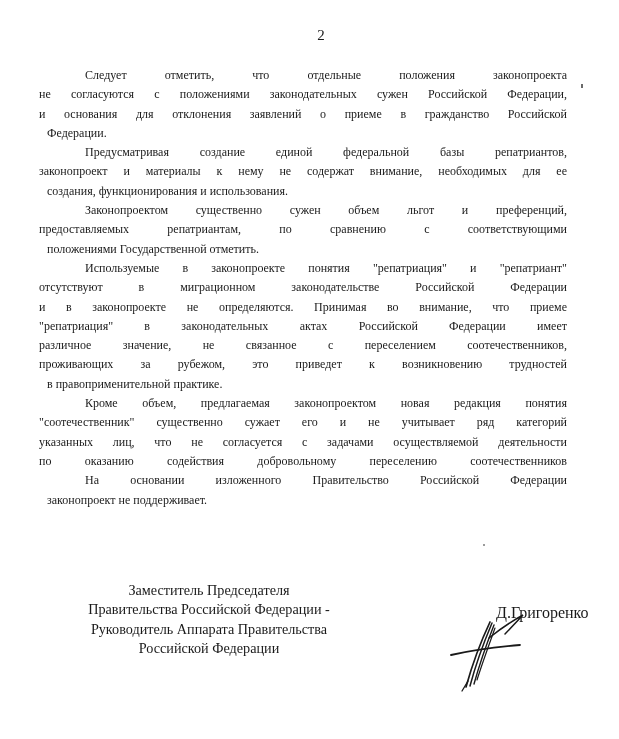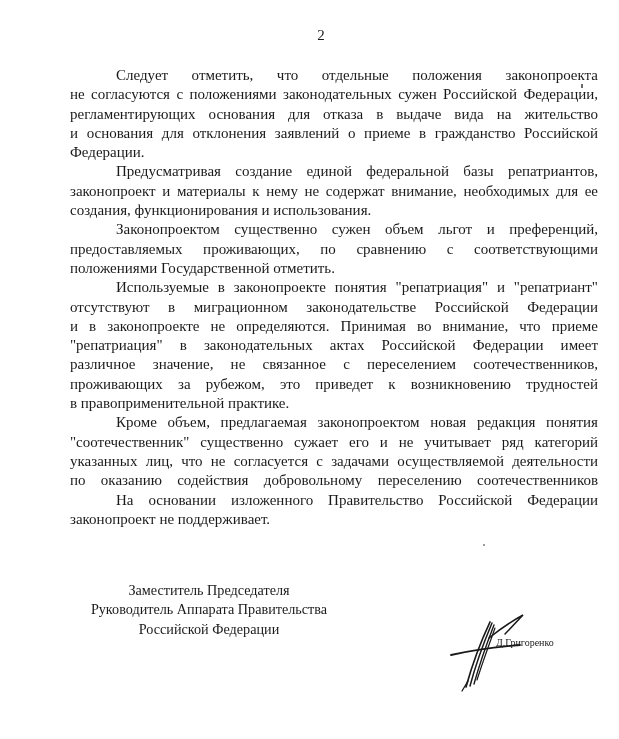--- a/index.html
+++ b/index.html
@@ -15,49 +15,49 @@
   .page-number {
     position: absolute;
     top: 27px;
     left: 57px;
     width: 528px;
     text-align: center;
     font-size: 15px;
   }
   .doc-body {
     position: absolute;
-    left: 70px;
+    left: 39px;
     top: 66px;
     width: 528px;
-    font-size: 15px;
+    font-size: 12px;
     line-height: 19.3px;
   }
   .line {
     text-align: justify;
     text-align-last: justify;
     height: 19.3px;
     overflow: hidden;
     white-space: normal;
   }
-  .line.last { text-align: left; text-align-last: left; }
+  .line.last { text-align: left; text-align-last: left; margin-left: 8px; }
   .line.indent { padding-left: 46px; }
   .sig-title {
     position: absolute;
     left: 57px;
     top: 581px;
     width: 304px;
     font-size: 14.2px;
     line-height: 19.3px;
     text-align: center;
   }
   .sig-name {
     position: absolute;
     left: 496px;
-    top: 637px;
-    font-size: 10px;
+    top: 604px;
+    font-size: 16px;
     white-space: nowrap;
   }
   .sig-scribble {
     position: absolute;
     left: 449px;
     top: 607px;
     width: 92px;
     height: 86px;
   }
   .artifact-1 {
@@ -78,30 +78,29 @@
 <body>
 
 <div class="page">
 
   <div class="page-number">2</div>
 
   <div class="doc-body">
 
     <div class="line indent">Следует отметить, что отдельные положения законопроекта</div>
     <div class="line">не согласуются с положениями законодательных сужен Российской Федерации,</div>
-    <div class="line">регламентирующих основания для отказа в выдаче вида на жительство</div>
     <div class="line">и основания для отклонения заявлений о приеме в гражданство Российской</div>
     <div class="line last">Федерации.</div>
 
     <div class="line indent">Предусматривая создание единой федеральной базы репатриантов,</div>
     <div class="line">законопроект и материалы к нему не содержат внимание, необходимых для ее</div>
     <div class="line last">создания, функционирования и использования.</div>
 
     <div class="line indent">Законопроектом существенно сужен объем льгот и преференций,</div>
-    <div class="line">предоставляемых проживающих, по сравнению с соответствующими</div>
+    <div class="line">предоставляемых репатриантам, по сравнению с соответствующими</div>
     <div class="line last">положениями Государственной отметить.</div>
 
     <div class="line indent">Используемые в законопроекте понятия "репатриация" и "репатриант"</div>
     <div class="line">отсутствуют в миграционном законодательстве Российской Федерации</div>
     <div class="line">и в законопроекте не определяются. Принимая во внимание, что приеме</div>
     <div class="line">"репатриация" в законодательных актах Российской Федерации имеет</div>
     <div class="line">различное значение, не связанное с переселением соотечественников,</div>
     <div class="line">проживающих за рубежом, это приведет к возникновению трудностей</div>
     <div class="line last">в правоприменительной практике.</div>
 
@@ -109,20 +108,21 @@
     <div class="line">"соотечественник" существенно сужает его и не учитывает ряд категорий</div>
     <div class="line">указанных лиц, что не согласуется с задачами осуществляемой деятельности</div>
     <div class="line">по оказанию содействия добровольному переселению соотечественников</div>
 
     <div class="line indent">На основании изложенного Правительство Российской Федерации</div>
     <div class="line last">законопроект не поддерживает.</div>
   </div>
 
   <div class="sig-title">
     <div>Заместитель Председателя</div>
+    <div>Правительства Российской Федерации -</div>
     <div>Руководитель Аппарата Правительства</div>
     <div>Российской Федерации</div>
   </div>
 
   <svg class="sig-scribble" viewBox="0 0 92 86" xmlns="http://www.w3.org/2000/svg" fill="none" stroke="#1a1a1a" stroke-linecap="round">
     <path d="M17,80 C22,62 32,34 41,15" stroke-width="1.7"></path>
     <path d="M21,79 C26,60 35,35 43,16" stroke-width="1.5"></path>
     <path d="M25,77 C30,59 38,36 45,18" stroke-width="1.4"></path>
     <path d="M28,73 C33,57 40,38 46,21" stroke-width="1.2"></path>
     <path d="M13,84 L19,74" stroke-width="1.3"></path>

